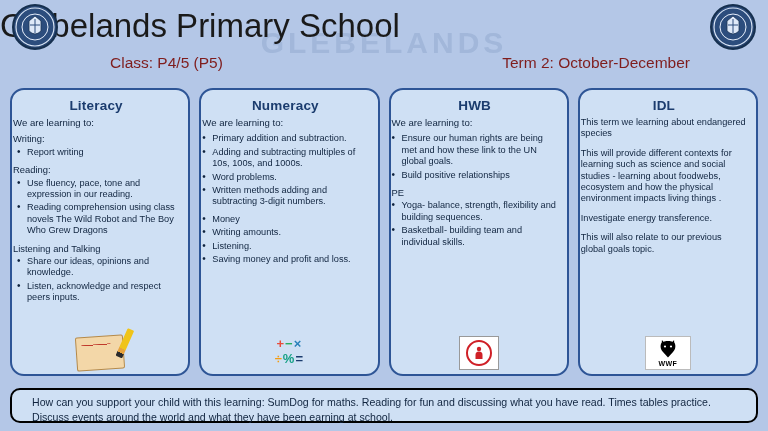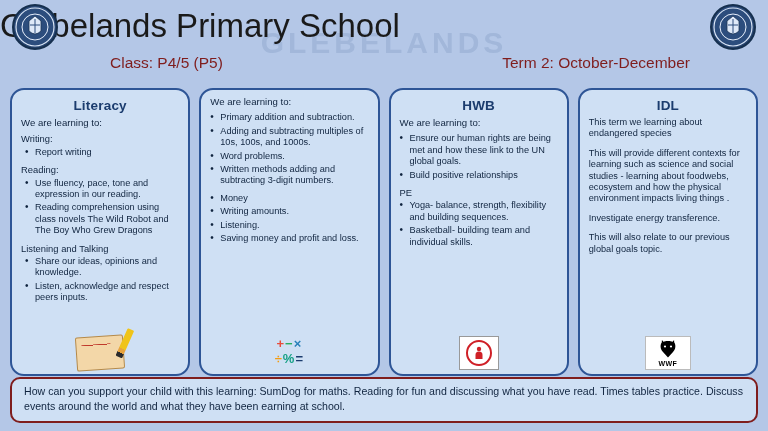--- a/index.html
+++ b/index.html
@@ -78,21 +78,21 @@
     right: 10px;
     height: 288px;
     display: flex;
     gap: 9px;
   }
   .card {
     flex: 1 1 0;
     background: #cfe0f4;
     border: 2px solid #2e5596;
     border-radius: 14px;
-    padding: 6px 9px 6px 9px;
+    padding: 6px 9px 6px 1px;
     position: relative;
     overflow: hidden;
   }
   .card-title {
     text-align: center;
     font-size: 13.5px;
     font-weight: bold;
     color: #1b3c6e;
     margin: 2px 0 4px 0;
     letter-spacing: .2px;
@@ -206,25 +206,25 @@
     letter-spacing: .5px;
     color: #000;
     margin-top: 1px;
   }
 
   
   .footer {
     position: absolute;
     left: 10px; right: 10px;
     bottom: 8px;
-    height: 46px;
+    height: 35px;
     background: #cfe0f4;
-    border: 2px solid #7f1d1d;
+    border: 2px solid #000000;
     border-radius: 10px;
-    padding: 5px 12px;
+    padding: 5px 20px;
     font-size: 10.6px;
     line-height: 15px;
     color: #10243f;
   }
 </style>
 </head>
 <body>
 
 <div class="header">
   <div class="ghost-title">GLEBELANDS</div>
@@ -276,20 +276,21 @@
       <li>Listen, acknowledge and respect peers inputs.</li>
     </ul>
 
     <div class="clip clip-literacy">
       <div class="lines"></div>
       <div class="pencil"></div>
     </div>
   </div>
 
   <div class="card">
+    <div class="card-title">Numeracy</div>
     <p class="lead">We are learning to:</p>
 
     <ul class="indent">
       <li>Primary addition and subtraction.</li>
       <li>Adding and subtracting multiples of 10s, 100s, and 1000s.</li>
       <li>Word problems.</li>
       <li>Written methods adding and subtracting 3-digit numbers.</li>
     </ul>
     <ul class="indent">
       <li>Money</li>

